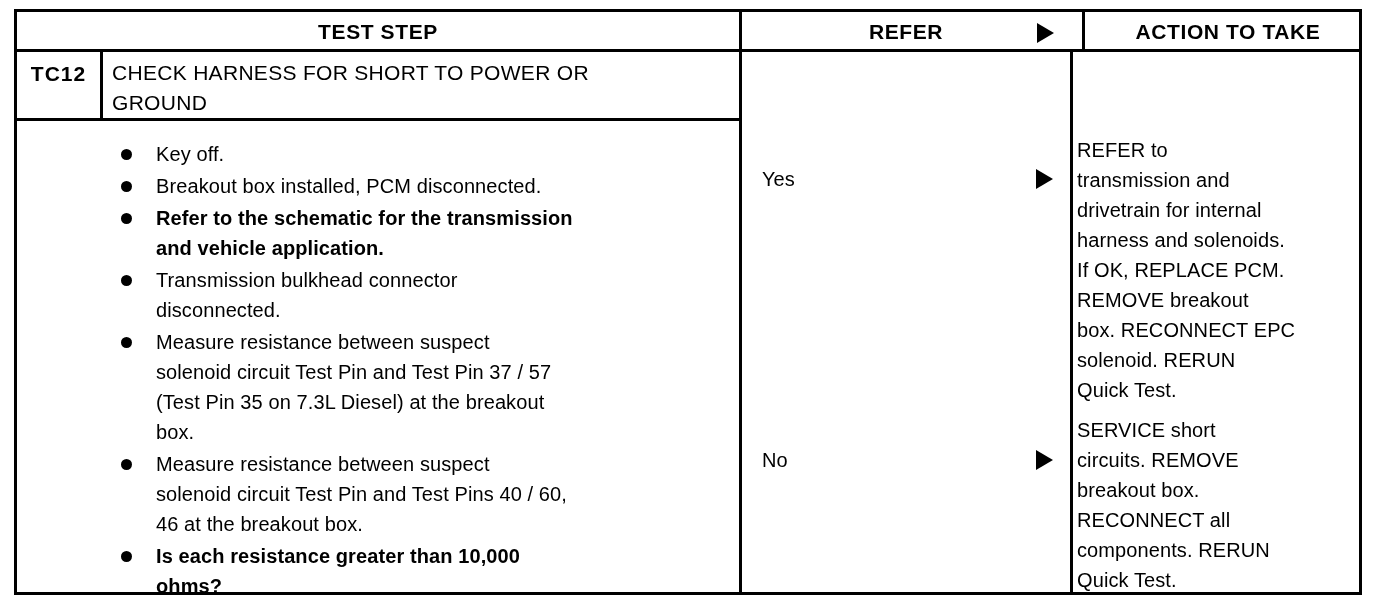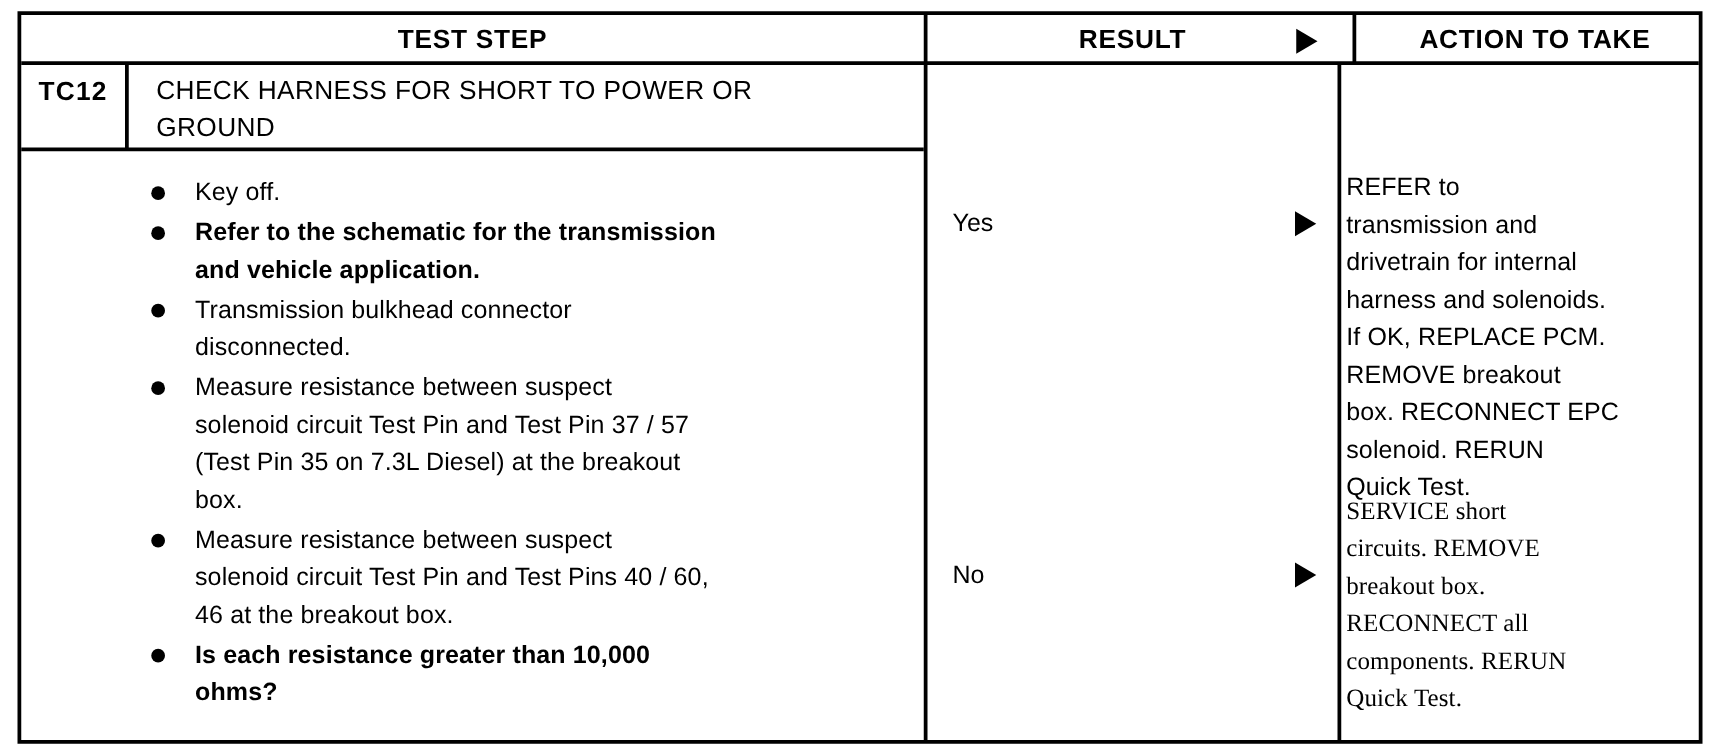--- a/index.html
+++ b/index.html
@@ -109,21 +109,21 @@
     font-size: 21px;
     letter-spacing: 1px;
   }
   .tc-title {
     position: absolute;
     left: 86px;
     top: 0;
     width: 636px;
     height: 58px;
     box-sizing: border-box;
-    padding: 6px 0 0 22px;
+    padding: 6px 0 0 9px;
     font-size: 21px;
     line-height: 30px;
     letter-spacing: 0.3px;
     white-space: pre-line;
   }
 
   
   .step-body {
     position: absolute;
     left: 0;
@@ -193,49 +193,53 @@
     left: 1056px;
     width: 242px;
     box-sizing: border-box;
     padding-left: 4px;
     font-size: 20px;
     line-height: 30px;
     letter-spacing: 0.1px;
     white-space: pre-line;
   }
   .action-yes { top: 123px; }
-  .action-no  { top: 382px; font-family: Liberation Serif, serif; }
+  .action-no  { top: 403px; }
 </style>
 </head>
 <body>
 
 <div class="sheet">
   <div class="diag-table">
 
     <div class="head-row">
       <div class="head-cell head-teststep">TEST STEP</div>
-      <div class="head-cell head-result">RESULT</div>
+      <div class="head-cell head-result">REFER</div>
       <div class="head-arrow"></div>
       <div class="head-cell head-action">ACTION TO TAKE</div>
     </div>
 
     <div class="vrule vrule-result"></div>
     <div class="vrule vrule-action"></div>
 
     <div class="tc-row">
       <div class="tc-id">TC12</div>
       <div class="tc-title">CHECK HARNESS FOR SHORT TO POWER OR
 GROUND</div>
     </div>
 
     <div class="step-body">
       <ul class="bullet-list">
         <li class="bullet-item">
           <span class="bullet-dot"></span>
           <span class="bullet-text">Key off.</span>
+        </li>
+        <li class="bullet-item">
+          <span class="bullet-dot"></span>
+          <span class="bullet-text">Breakout box installed, PCM disconnected.</span>
         </li>
         <li class="bullet-item bold">
           <span class="bullet-dot"></span>
           <span class="bullet-text">Refer to the schematic for the transmission
 and vehicle application.</span>
         </li>
         <li class="bullet-item">
           <span class="bullet-dot"></span>
           <span class="bullet-text">Transmission bulkhead connector
 disconnected.</span>

